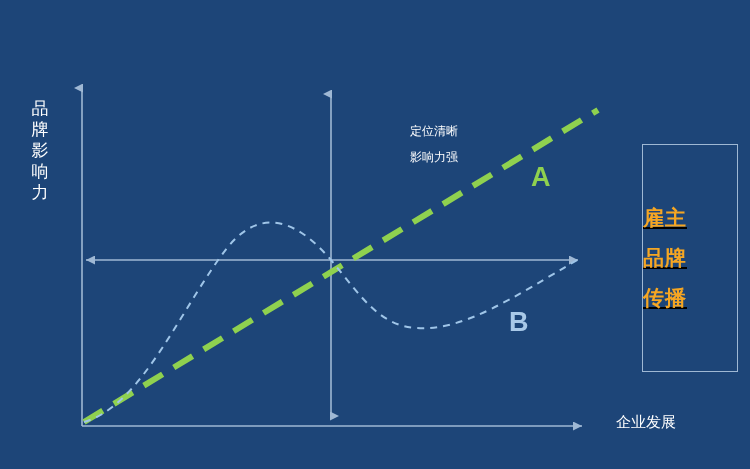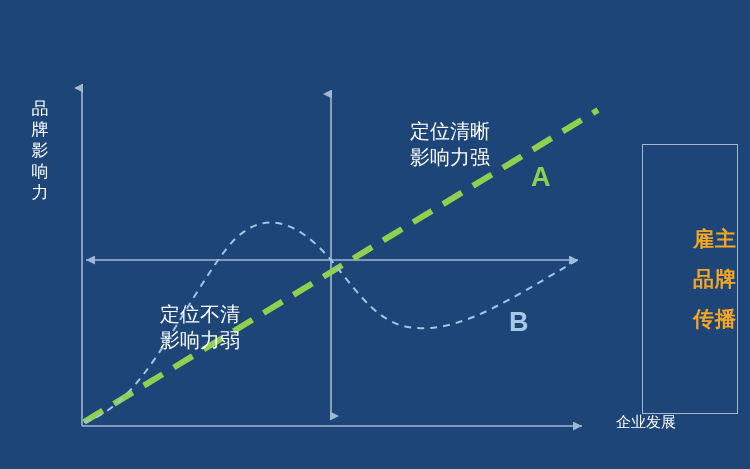--- a/index.html
+++ b/index.html
@@ -21,47 +21,48 @@
     font-weight:normal;
     white-space:pre-line;
     letter-spacing:0px;
   }
   #y-axis-label{left:16px;top:72px;width:24px;text-align:center;}
   #x-axis-label{left:604px;top:385px;white-space:nowrap;font-size:15px;}
 
   .annotation{
     position:absolute;
     color:#ffffff;
-    font-size:20px;
+    font-size:12px;
     line-height:26px;
     white-space:pre-line;
   }
   #ann-strong{left:398px;top:92px;}
   #ann-weak{left:148px;top:275px;}
 
   .curve-letter{
     position:absolute;
     font-size:27px;
     font-weight:bold;
     font-family:"Liberation Sans", sans-serif;
   }
   #letter-a{left:519px;top:136px;color:#8fd14f;}
   #letter-b{left:497px;top:281px;color:#a9c9e8;}
 
   #legend-box{
     position:absolute;
     left:630px;top:118px;
-    width:96px;height:270px;
+    width:96px;height:228px;
     border:1px solid #9fb8d4;
     background:transparent;
     box-sizing:border-box;
     display:flex;
     flex-direction:column;
-    align-items:flex-end;
+    align-items:flex-start;
     justify-content:center;
+    text-decoration:underline;
   }
   #legend-box .legend-line{
     color:#f5a623;
     font-size:21px;
     font-weight:bold;
     line-height:40px;
     letter-spacing:1px;
   }
 </style>
 </head>
@@ -117,22 +118,20 @@
   </svg>
 
   <div class="axis-label" id="y-axis-label">品牌
 影响
 力</div>
 
   <div class="axis-label" id="x-axis-label">企业发展</div>
 
   <div class="annotation" id="ann-strong">定位清晰
 影响力强</div>
-  <div class="annotation" id="ann-weak">定位不清
-影响力弱</div>
 
   <div class="curve-letter" id="letter-a">A</div>
   <div class="curve-letter" id="letter-b">B</div>
 
   <div id="legend-box">
     <div class="legend-line">雇主</div>
     <div class="legend-line">品牌</div>
     <div class="legend-line">传播</div>
   </div>
 

